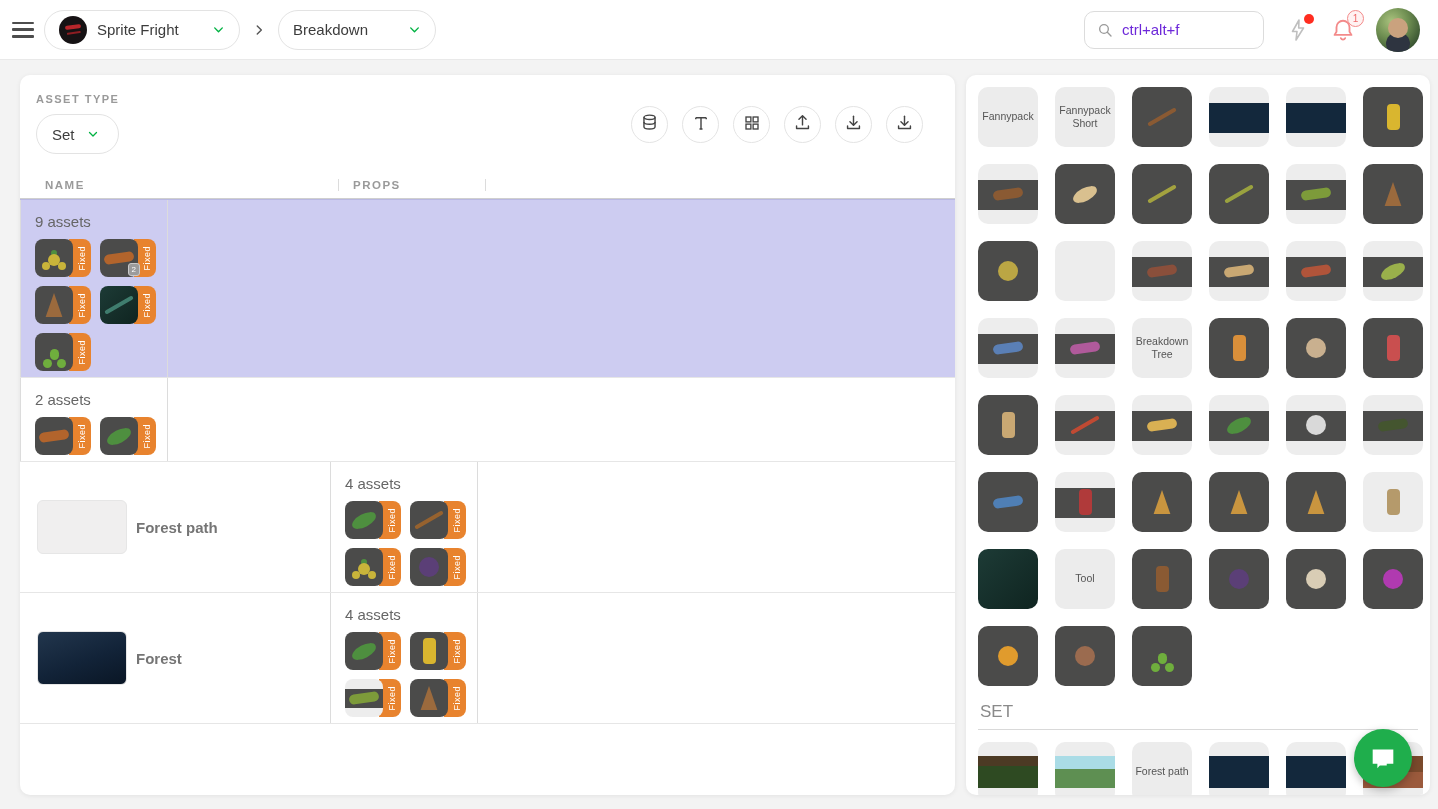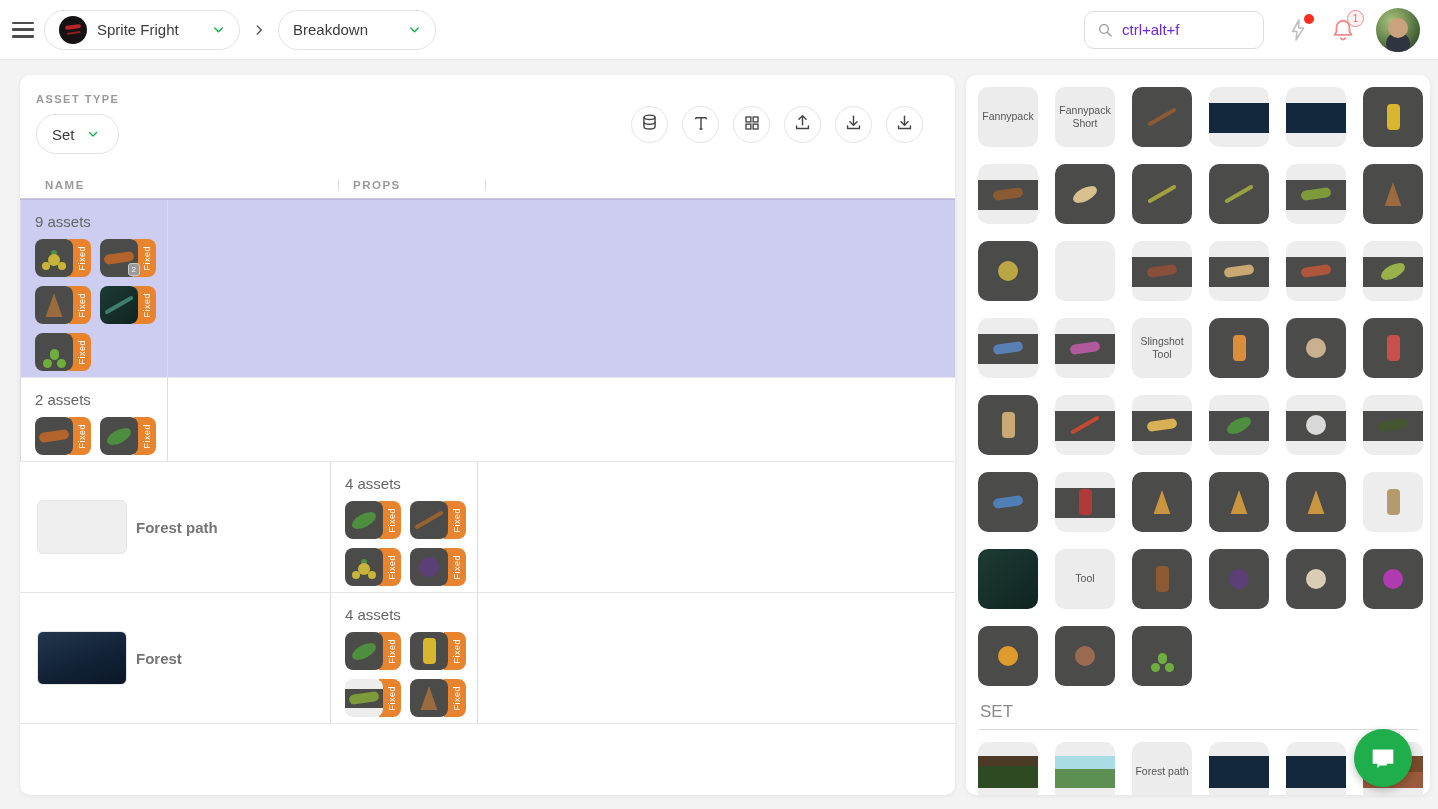--- a/index.html
+++ b/index.html
@@ -462,21 +462,21 @@
         <div class="tile v-strip">
           <span class="blob b-oval" style="background: rgb(154, 176, 75);"></span>
         </div>
         <div class="tile v-strip">
           <span class="blob b-wide" style="background: rgb(90, 127, 181);"></span>
         </div>
         <div class="tile v-strip">
           <span class="blob b-wide" style="background: rgb(176, 90, 155);"></span>
         </div>
         <div class="tile tile-text">
-          <span>Slingshot Tool</span>
+          <span>Breakdown Tree</span>
         </div>
         <div class="tile v-dark">
           <span class="blob b-tall" style="background: rgb(217, 143, 58);"></span>
         </div>
         <div class="tile v-dark">
           <span class="blob b-round" style="background: rgb(201, 176, 143);"></span>
         </div>
         <div class="tile v-dark">
           <span class="blob b-tall" style="background: rgb(201, 79, 79);"></span>
         </div>

